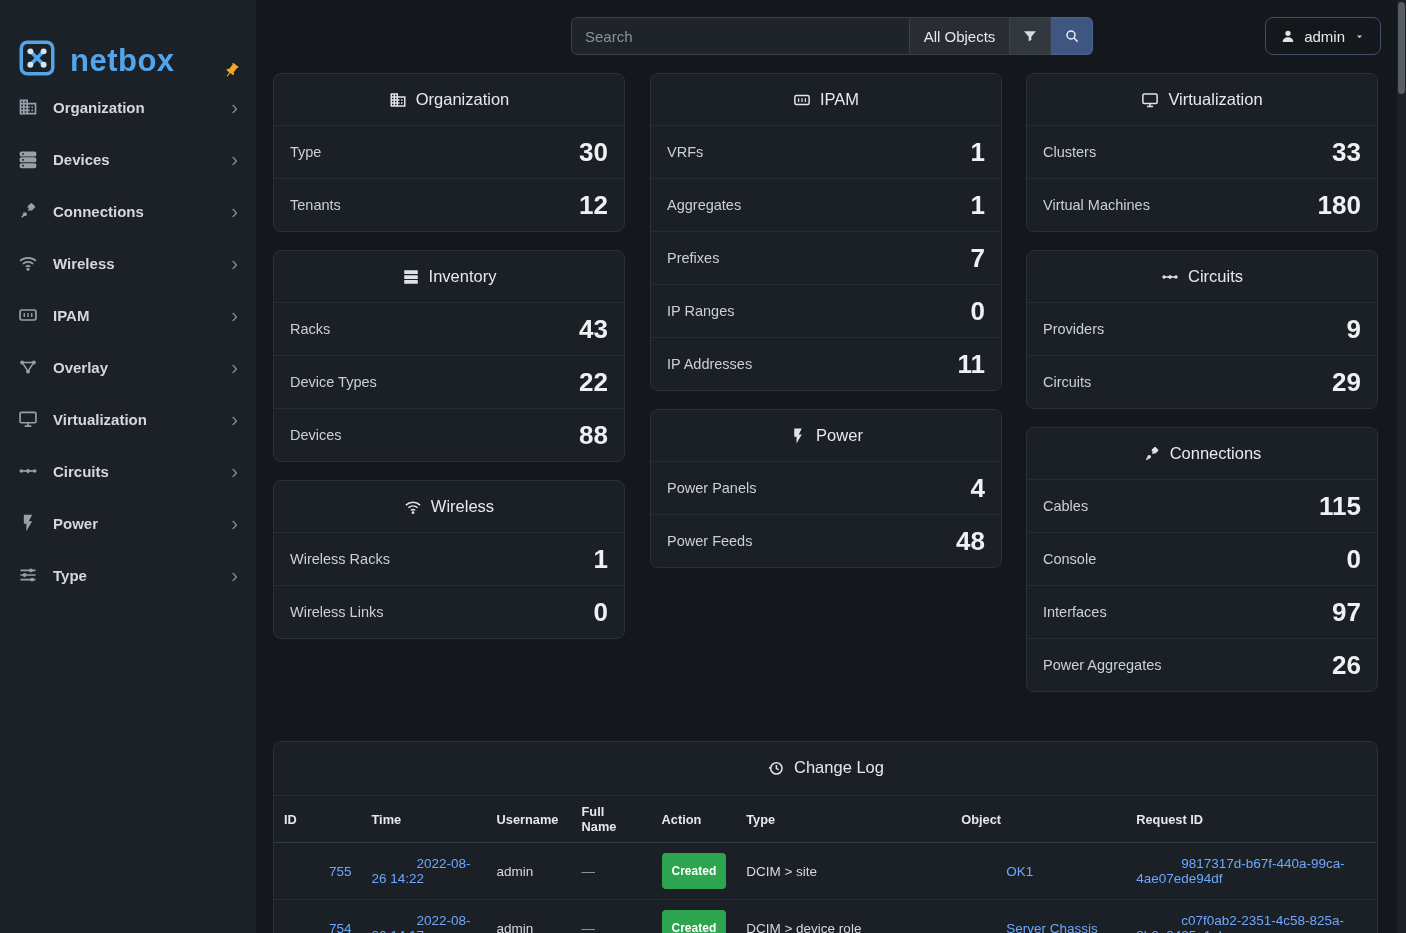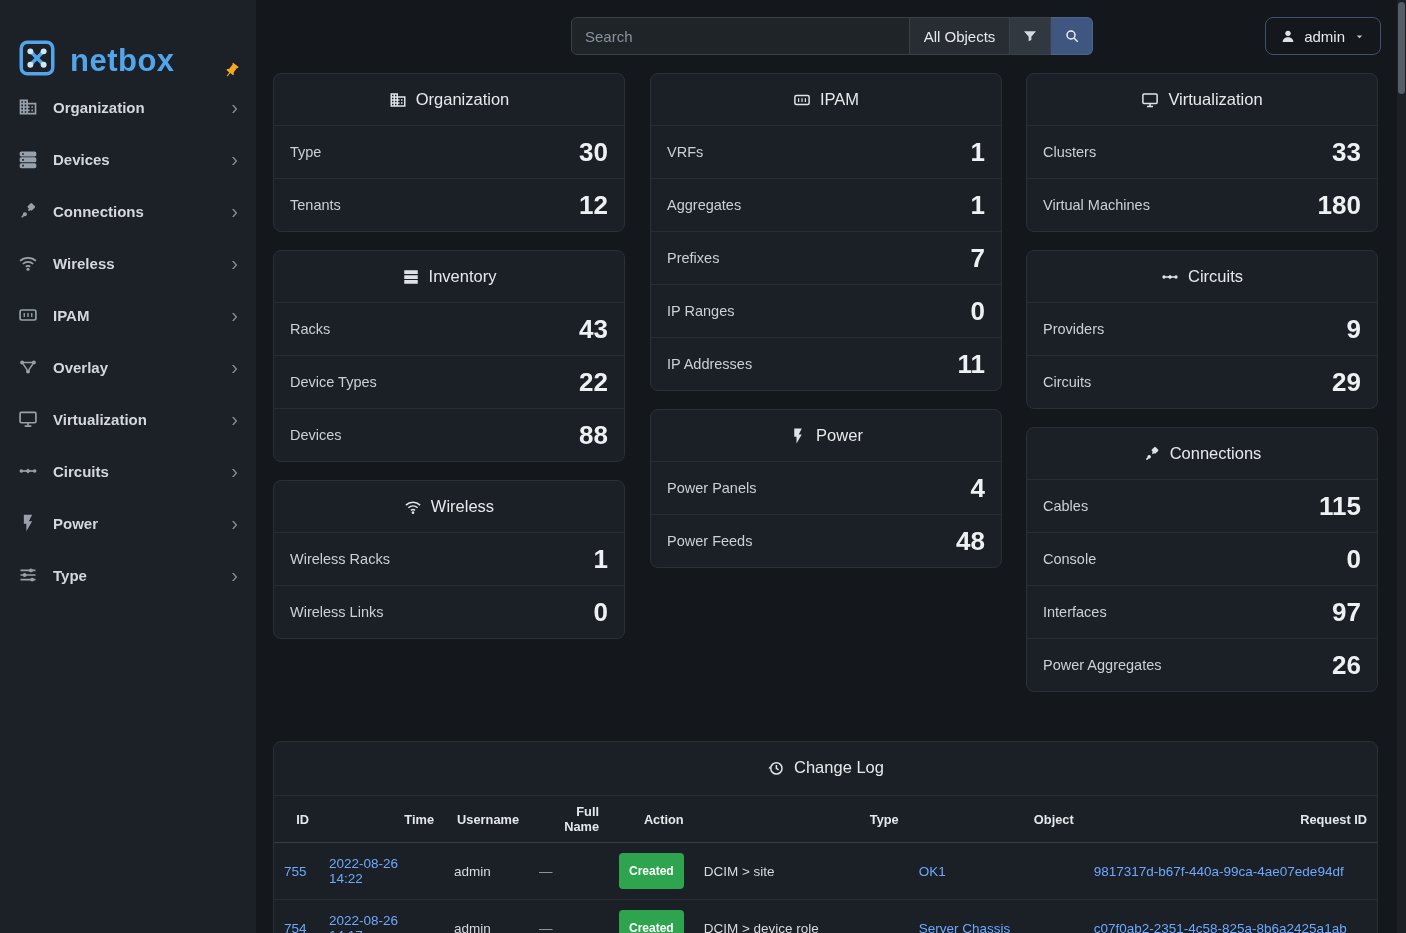--- a/index.html
+++ b/index.html
@@ -84,25 +84,25 @@
     display:flex; justify-content:space-between; align-items:center;
     padding:6px 16px; min-height:53px; border-top:1px solid #262d34; cursor:pointer;
   }
   .stat-label { font-size:14.5px; color:#cbd0d6; }
   .stat-value { font-size:26px; font-weight:700; color:#eef1f3; }
 
   
   .changelog { position:absolute; left:273px; top:741px; width:1105px; }
   .changelog table { width:100%; border-collapse:collapse; margin:2px 0 0 0; }
   .changelog th {
-    text-align:right; font-size:12.8px; font-weight:bold; color:#e4e8ec;
+    text-align:left; font-size:12.8px; font-weight:bold; color:#e4e8ec;
     padding:8px 10px; border-bottom:1px solid #343c44; border-top:1px solid #262d34;
   }
   .changelog td { font-size:13.5px; padding:10px 10px; border-bottom:1px solid #262d34; color:#d6dade; }
-  .link { color:var(--accent-link,#6ea8fe); cursor:pointer; }
+  .link { color:var(--accent-link,#6ea8fe); cursor:pointer;margin-left:45px; }
   .muted { color:#9aa3ac; }
   .badge-success {
     display:inline-block; background:var(--success-badge,#2ea44f); color:#fff;
     font-size:12px; font-weight:700; padding:11px 10px; border-radius:4px;
   }
 
   
   .scrollbar { position:absolute; right:0; top:0; width:9px; height:933px; background:#1d2126; }
   .scroll-thumb { position:absolute; right:1px; top:2px; width:7px; height:92px; background:#565d65; border-radius:4px; }
 </style>

